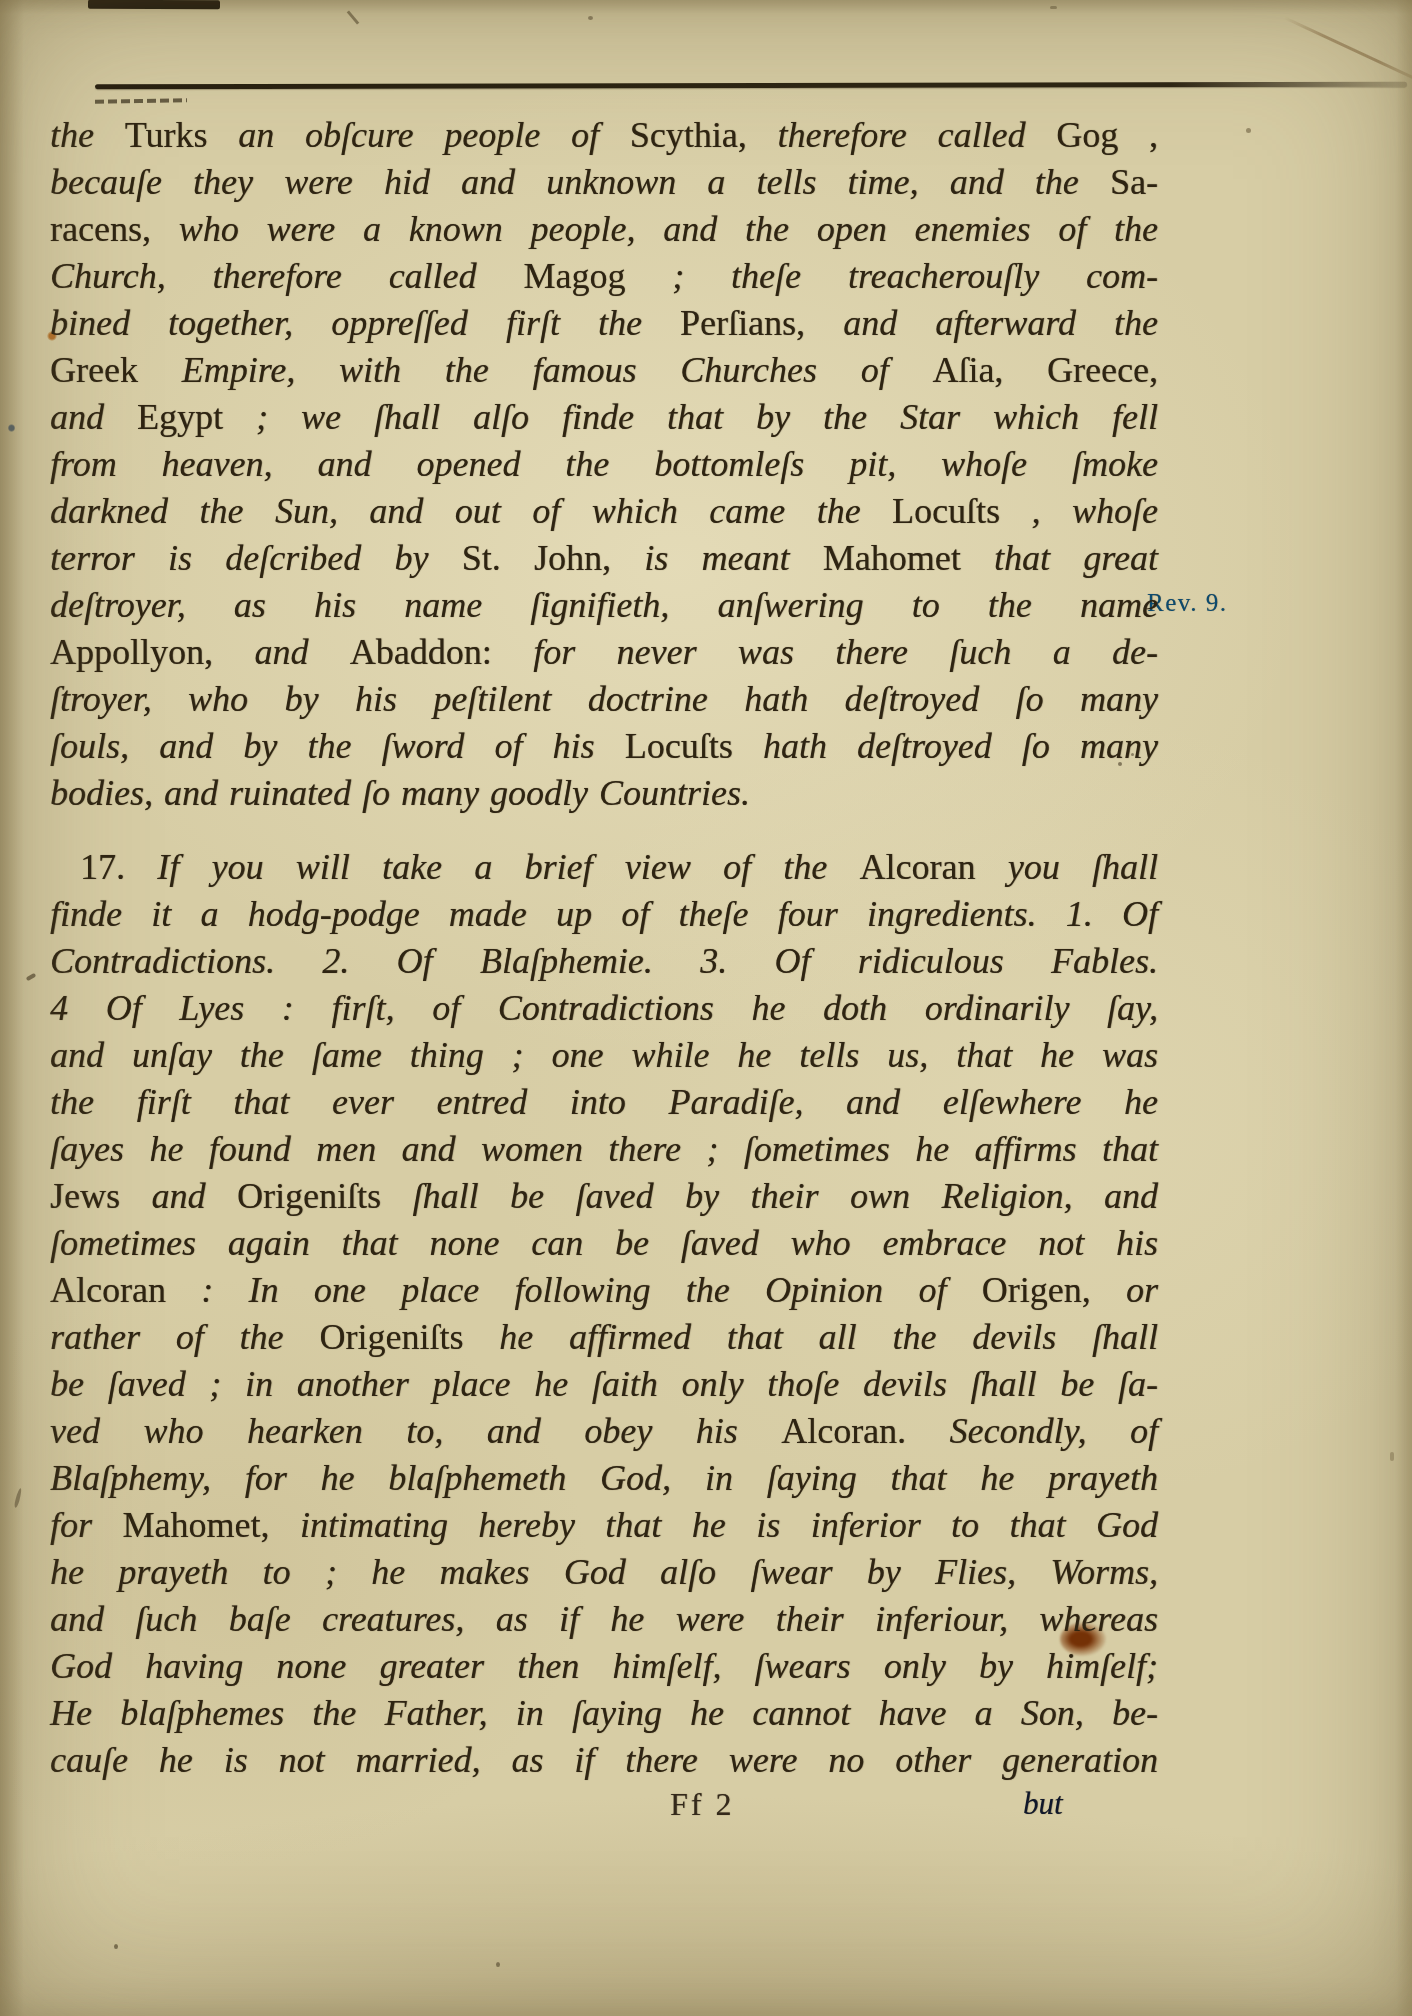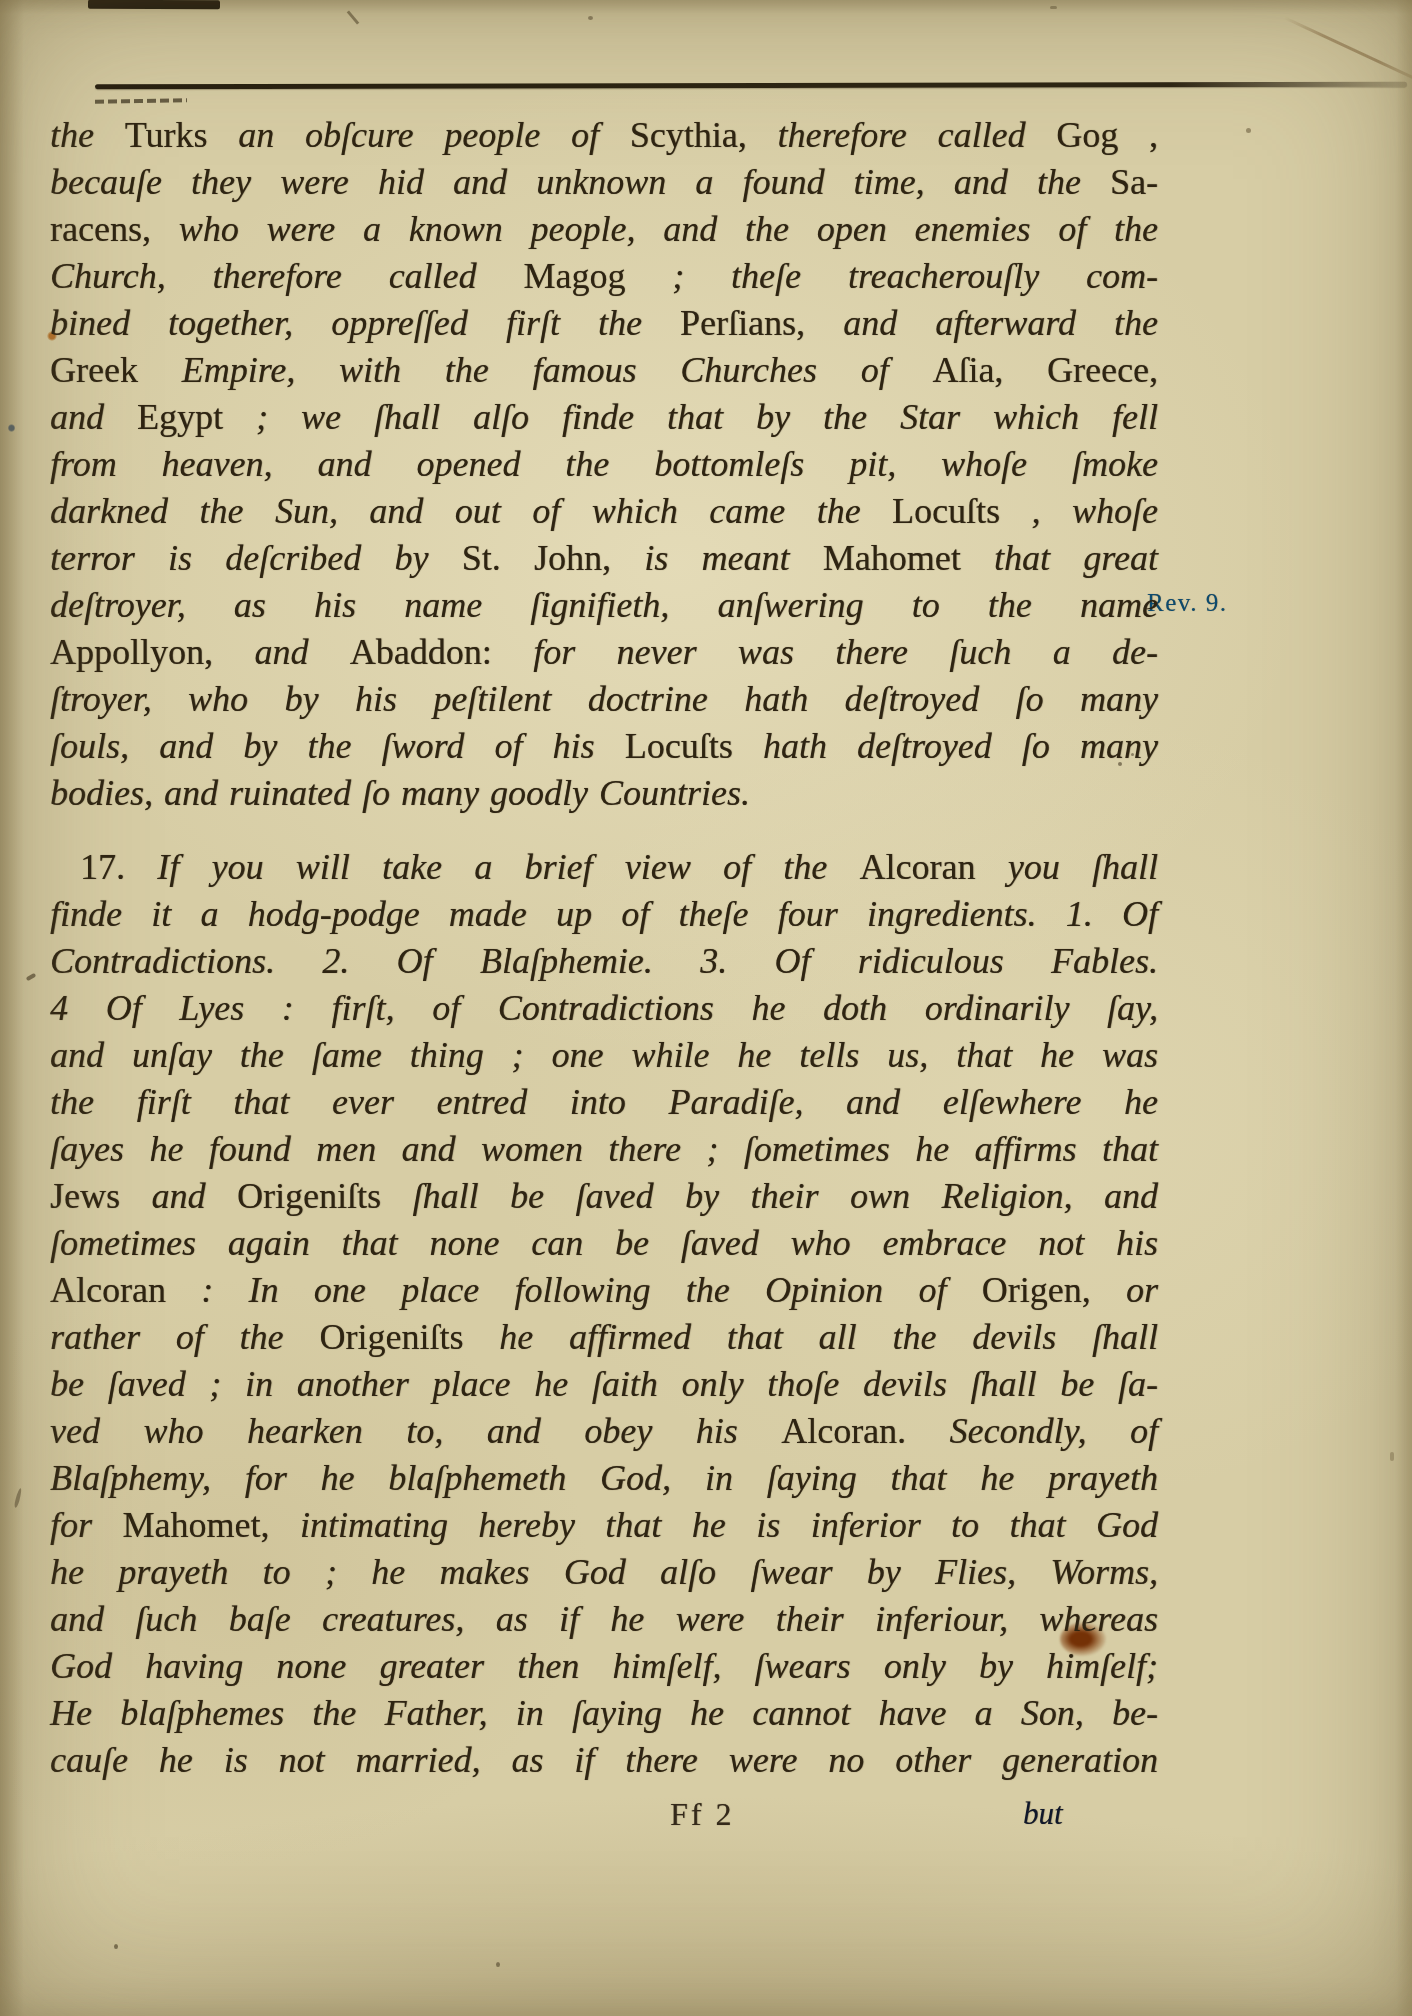--- a/index.html
+++ b/index.html
@@ -59,21 +59,21 @@
     text-align: justify; text-align-last: justify;
     word-spacing: 2px;
     text-shadow: 0.4px 0.4px 0.9px rgba(46,36,18,0.65);
     white-space: nowrap;
   }
   .line .rom { font-style: normal; }
   .line .ital { font-style: italic; }
   .line.unjustified { text-align-last: left; }
   .p2 { margin-top: 27px; }
   .p2 .line:first-child { text-indent: 30px; }
-  .footer-row { position: relative; height: 47px; margin-top: 12px; text-align: right; }
+  .footer-row { position: relative; height: 47px; margin-top: 2px; text-align: right; }
   .signature {
     position: absolute; left: 620px; top: 0;
     font-size: 32px; font-style: normal; letter-spacing: 3px;
     color: #34291a; text-shadow: 0.4px 0.4px 0.9px rgba(46,36,18,0.6);
   }
   .catchword {
     position: absolute; left: 973px; top: 0;
     font-size: 31px; font-style: italic;
     color: #0f172a; text-shadow: 0.4px 0.4px 0.9px rgba(46,36,18,0.6);
   }
@@ -125,21 +125,21 @@
 <div class="mark m-rust"></div>
 <div class="mark m-bot1"></div>
 <div class="mark m-bot2"></div>
 <div class="mark m-right1"></div>
 
 <div class="margin-note">Rev. 9.</div>
 
 <div class="text-block">
     <div class="paragraph p1">
       <div class="line"><span class="ital">the </span><span class="rom">Turks</span><span class="ital"> an obſcure people of </span><span class="rom">Scythia,</span><span class="ital"> therefore called </span><span class="rom">Gog ,</span></div>
-      <div class="line"><span class="ital">becauſe they were hid and unknown a found time, and the </span><span class="rom">Sa-</span></div>
+      <div class="line"><span class="ital">becauſe they were hid and unknown a tells time, and the </span><span class="rom">Sa-</span></div>
       <div class="line"><span class="rom">racens,</span><span class="ital"> who were a known people, and the open enemies of the</span></div>
       <div class="line"><span class="ital">Church, therefore called </span><span class="rom">Magog</span><span class="ital"> ; theſe treacherouſly com-</span></div>
       <div class="line"><span class="ital">bined together, oppreſſed firſt the </span><span class="rom">Perſians,</span><span class="ital"> and afterward the</span></div>
       <div class="line"><span class="rom">Greek </span><span class="ital">Empire, with the famous Churches of </span><span class="rom">Aſia, Greece,</span></div>
       <div class="line"><span class="ital">and </span><span class="rom">Egypt</span><span class="ital"> ; we ſhall alſo finde that by the Star which fell</span></div>
       <div class="line"><span class="ital">from heaven, and opened the bottomleſs pit, whoſe ſmoke</span></div>
       <div class="line"><span class="ital">darkned the Sun, and out of which came the </span><span class="rom">Locuſts</span><span class="ital"> , whoſe</span></div>
       <div class="line"><span class="ital">terror is deſcribed by </span><span class="rom">St. John,</span><span class="ital"> is meant </span><span class="rom">Mahomet</span><span class="ital"> that great</span></div>
       <div class="line"><span class="ital">deſtroyer, as his name ſignifieth, anſwering to the name</span></div>
       <div class="line"><span class="rom">Appollyon,</span><span class="ital"> and </span><span class="rom">Abaddon:</span><span class="ital"> for never was there ſuch a de-</span></div>

